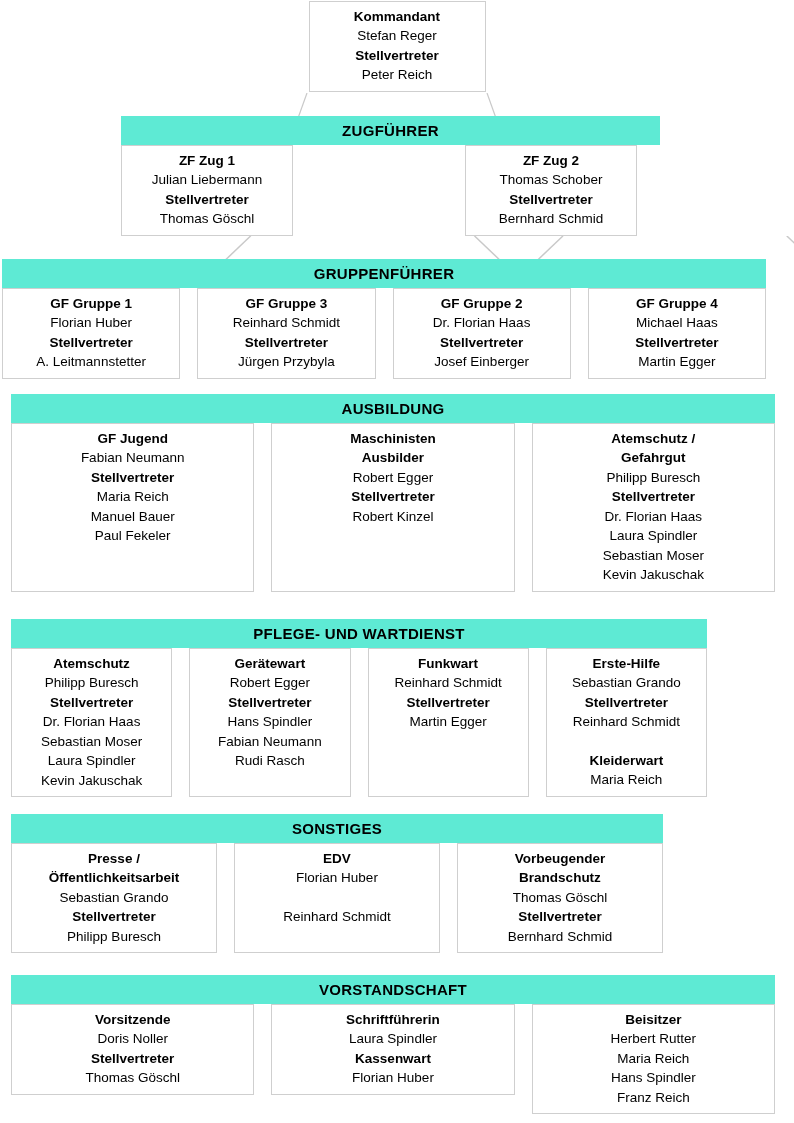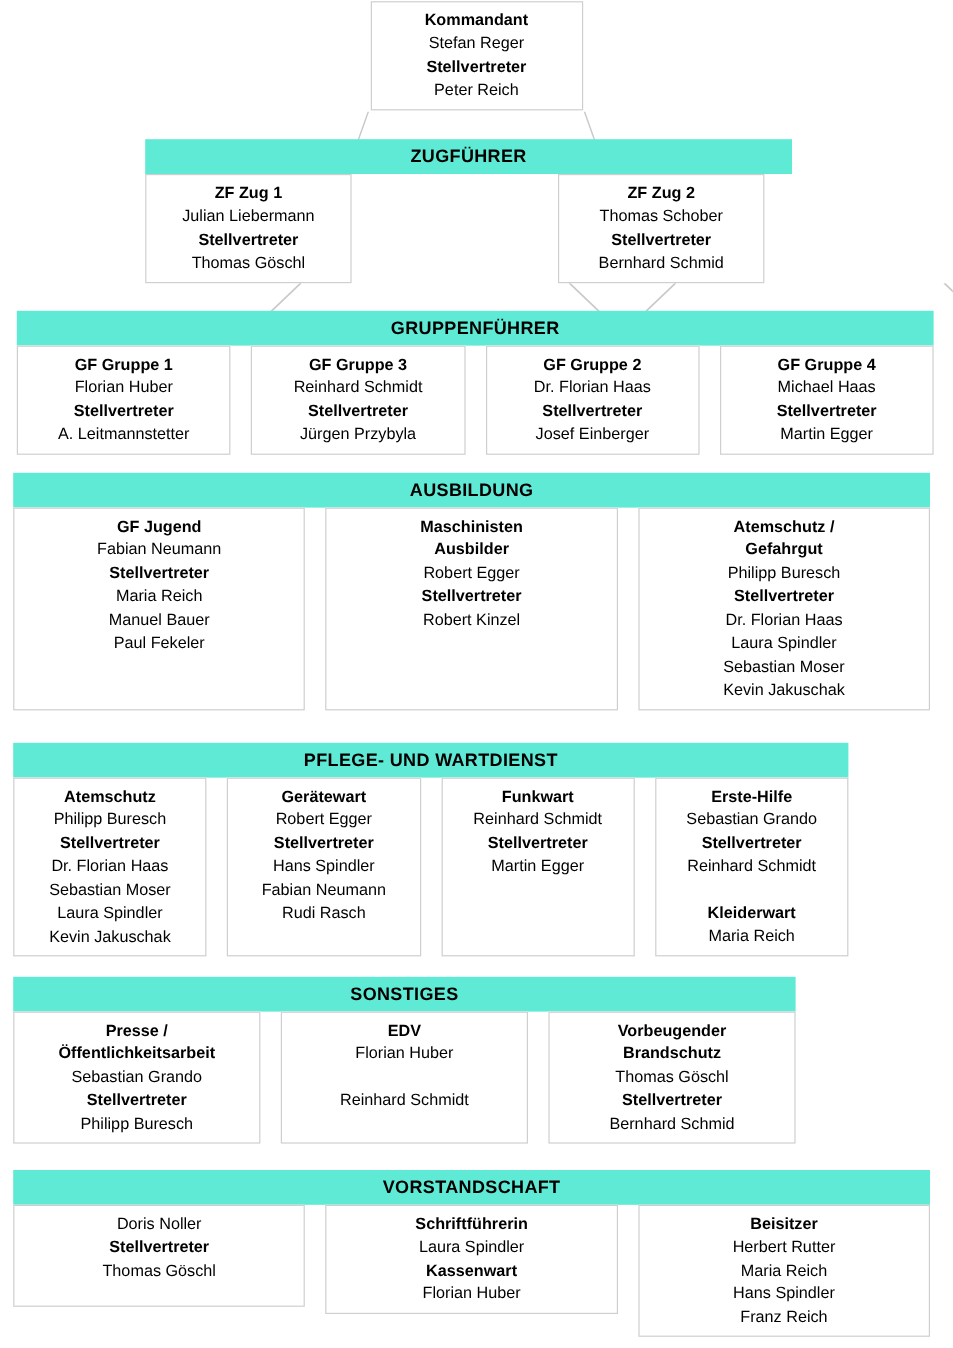--- a/index.html
+++ b/index.html
@@ -55,21 +55,21 @@
   }
   .conn svg { display: block; width: 794px; height: 100%; }
 
   
   #zug-section { position: absolute; left: 121px; top: 116px; width: 539px; }
   #zug-row { display: flex; }
   #zug-row .col { width: 172px; }
   #zug-row .spacer { border: none; background: transparent; }
 
   
-  #gruppe-section { position: absolute; left: 14px; top: 259px; width: 764px; }
+  #gruppe-section { position: absolute; left: 2px; top: 259px; width: 764px; }
   .four-row { display: flex; gap: 17px; }
   .four-row > .box { flex: 1 1 0; }
 
   
   #ausbildung-section { position: absolute; left: 11px; top: 394px; width: 764px; }
   .three-row { display: flex; gap: 17px; }
   .three-row > .box { flex: 1 1 0; }
   #ausbildung-section .box { min-height: 166px; }
 
   
@@ -254,20 +254,21 @@
       <div class="t">Stellvertreter</div>
       <div class="n">Bernhard Schmid</div>
     </div>
   </div>
 </div>
 
 <div id="vorstand-section">
   <div class="band">VORSTANDSCHAFT</div>
   <div class="three-row">
     <div class="box row-offset-box">
+      <div class="t">Vorsitzende</div>
       <div class="n">Doris Noller</div>
       <div class="t">Stellvertreter</div>
       <div class="n">Thomas Göschl</div>
     </div>
     <div class="box row-offset-box">
       <div class="t">Schriftführerin</div>
       <div class="n">Laura Spindler</div>
       <div class="t">Kassenwart</div>
       <div class="n">Florian Huber</div>
     </div>

